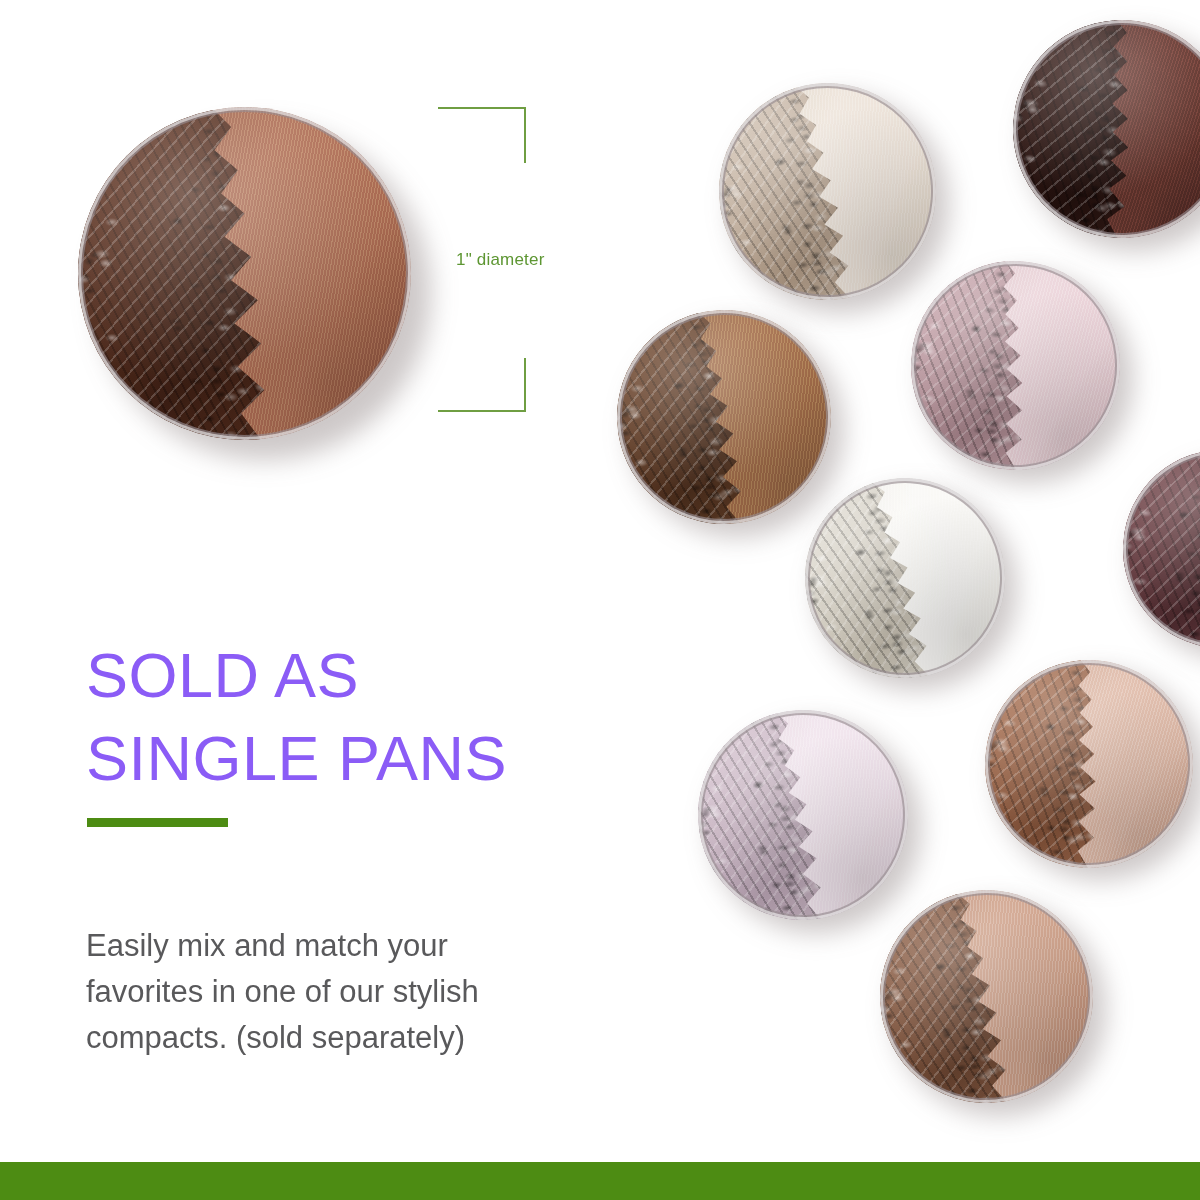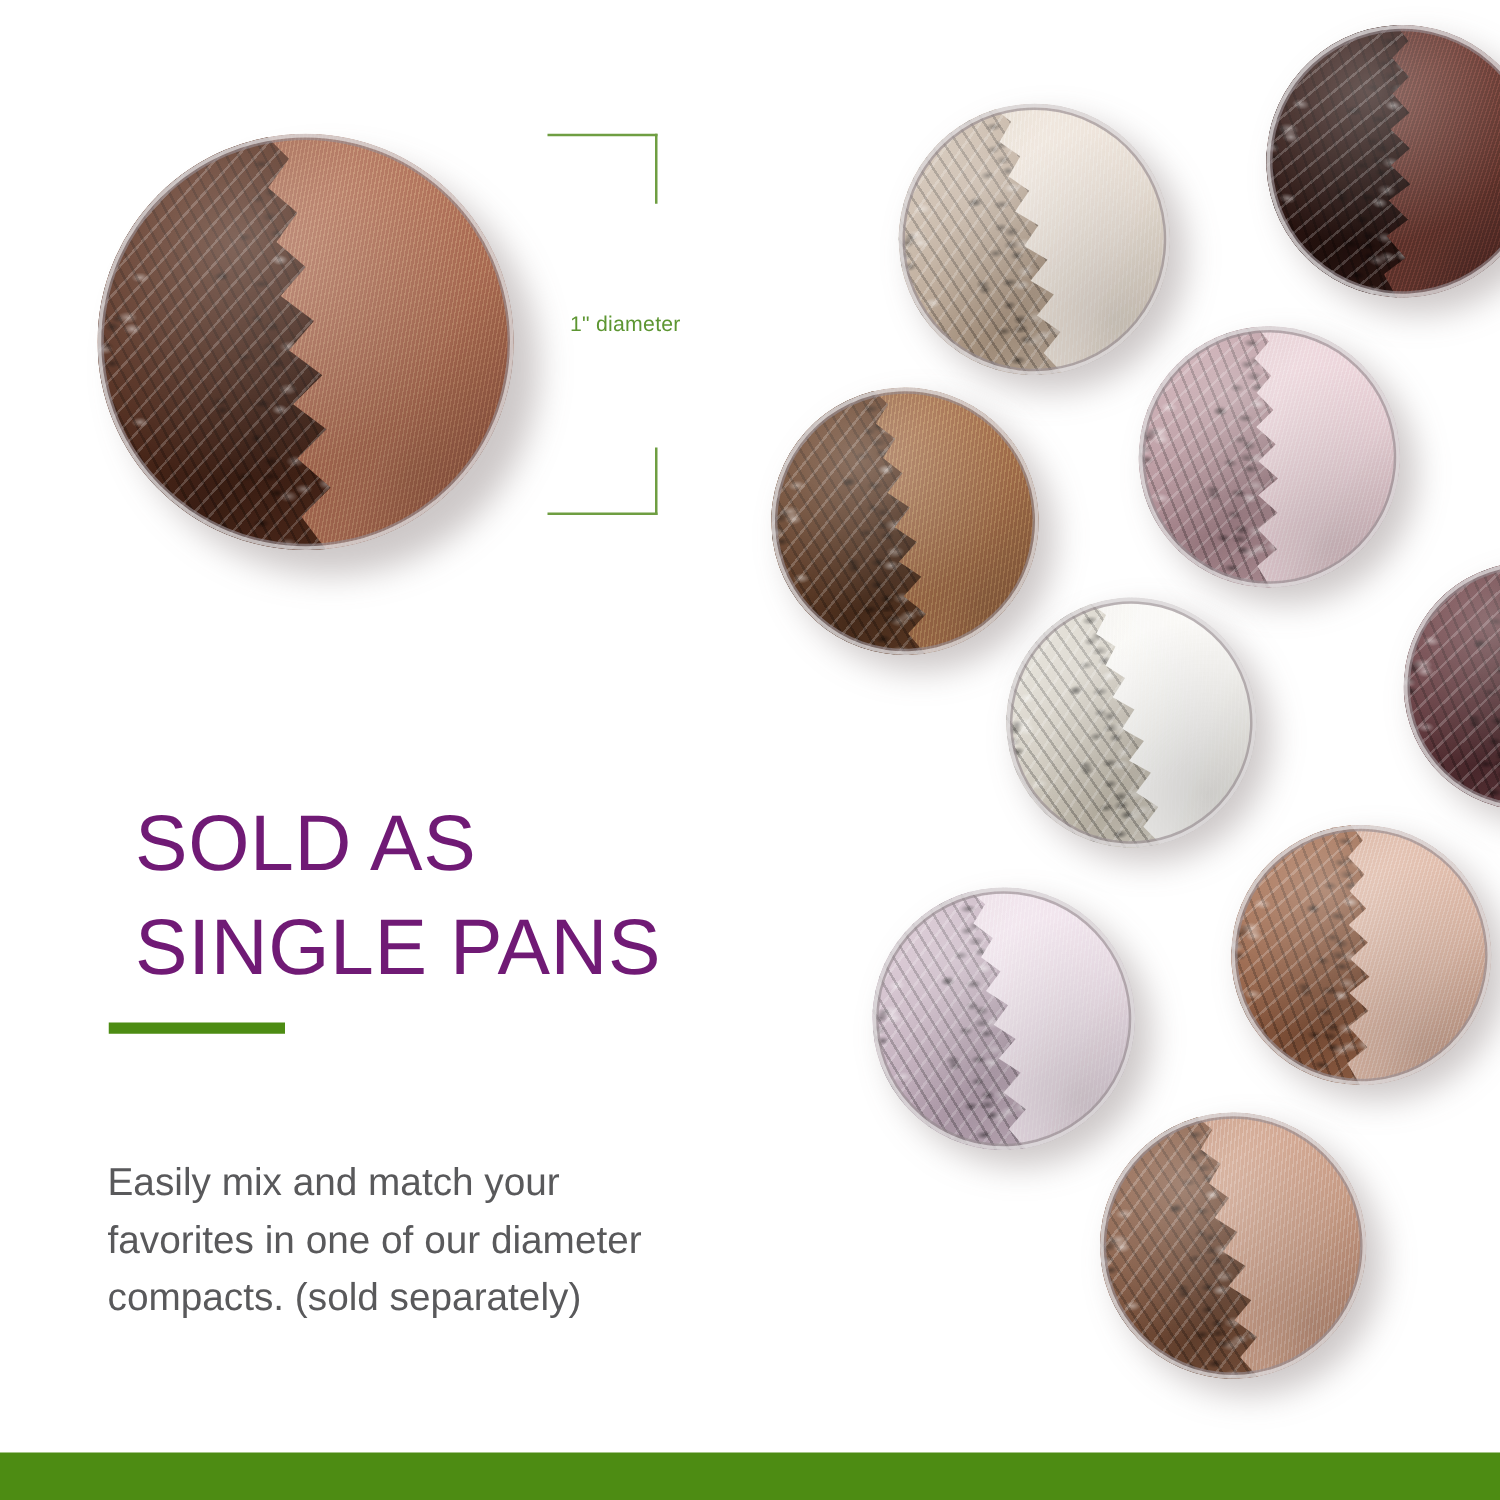--- a/index.html
+++ b/index.html
@@ -299,22 +299,22 @@
           <div class="sheen"></div>
           <div class="rim"></div>
         </div>
       </div>
     </div>
 
   <div class="bracket" id="bracket-top" style="border-color: rgb(111, 158, 66);"></div>
   <div class="bracket" id="bracket-bottom" style="border-color: rgb(111, 158, 66);"></div>
   <div id="diameter-label" style="color: rgb(93, 150, 50);">1" diameter</div>
 
-  <h1 id="headline" style="color: #701a75; margin-left: 22px;">SOLD AS
+  <h1 id="headline" style="color: #8b5cf6;">SOLD AS
 SINGLE PANS</h1>
   <div id="rule" style="background: rgb(77, 140, 19); width: 141px; height: 9px;"></div>
   <p id="body-copy" style="color: rgb(89, 89, 91);">Easily mix and match your
-favorites in one of our diameter
+favorites in one of our stylish
 compacts. (sold separately)</p>
 
   <div id="footer-band" style="background: rgb(77, 140, 19); height: 38px;"></div>
 
 </div>
 
 </body></html>

